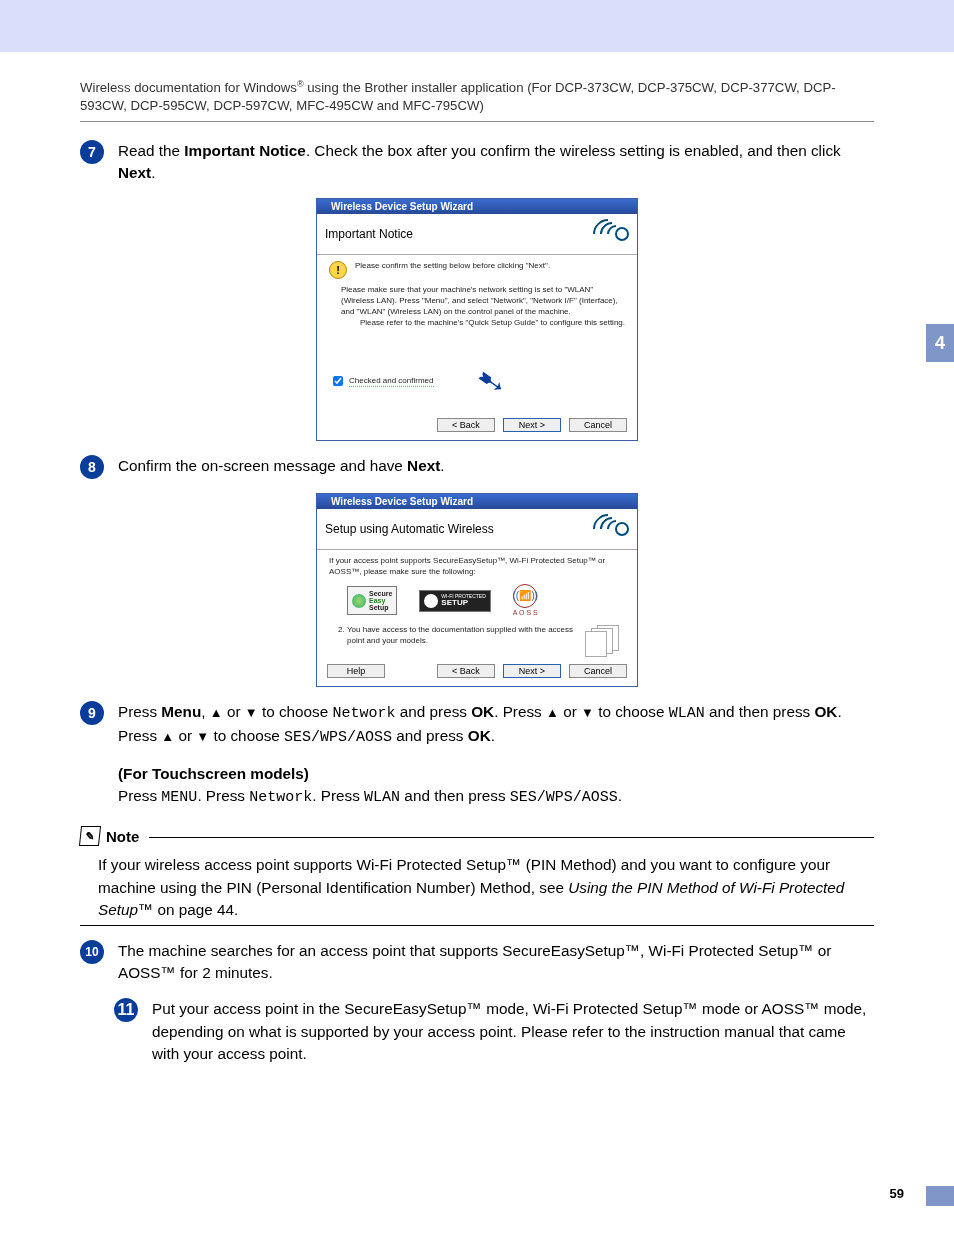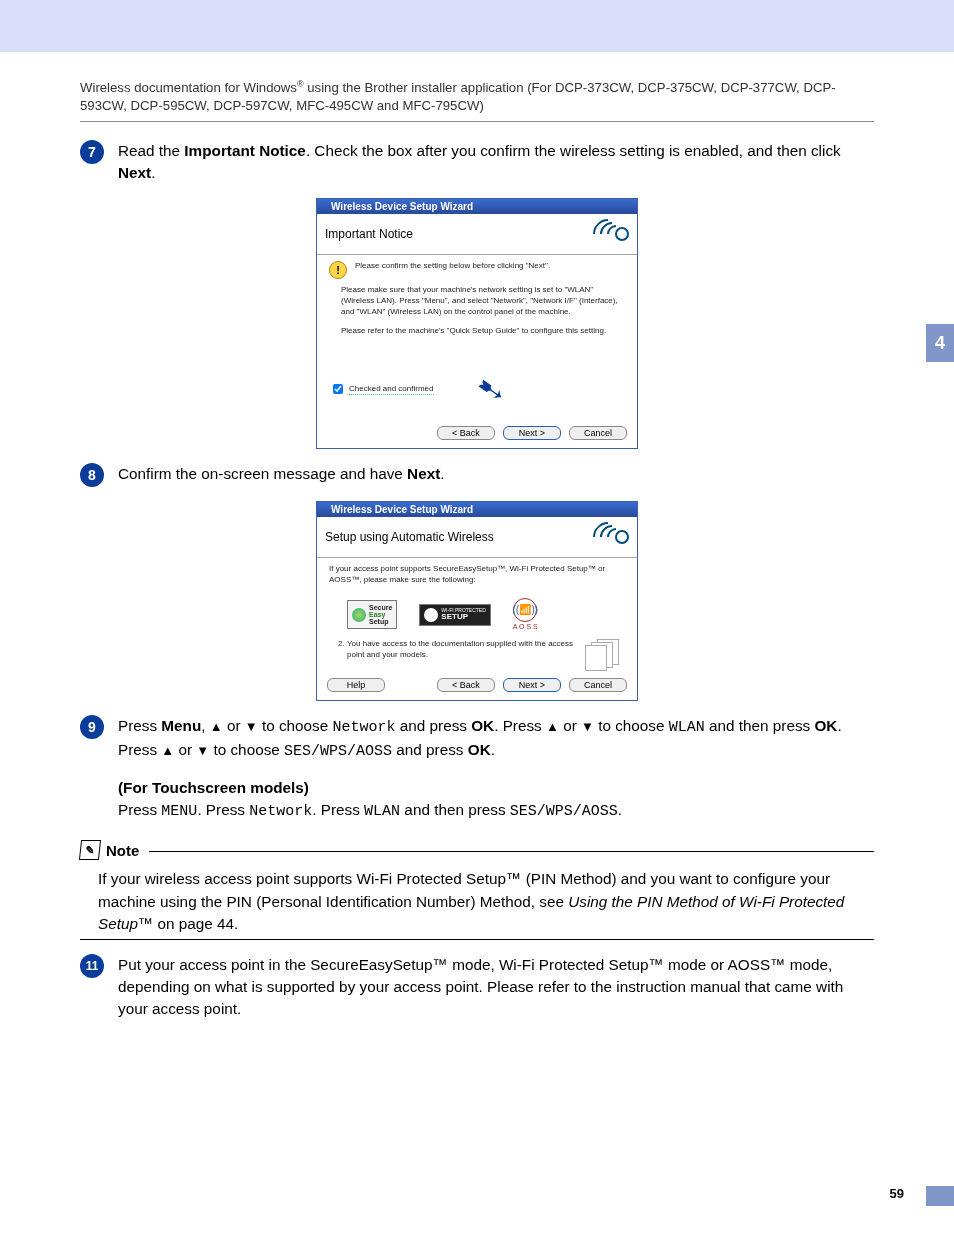--- a/index.html
+++ b/index.html
@@ -23,23 +23,23 @@
   .dlg-head-text { font-size:12px; color:#000; }
   .wifi-logo { width:88px; height:28px; display:flex; align-items:center; justify-content:flex-end; color:#004c7a; gap:-2px; }
   .wifi-logo .arc { display:inline-block; border:2px solid #004c7a; border-color:#004c7a transparent transparent transparent; border-radius:50%; transform:rotate(-45deg); }
   .dlg-body { padding:6px 12px 8px 12px; font-size:8px; color:#222; line-height:1.35; }
   .warn-row { display:flex; gap:8px; align-items:flex-start; margin-bottom:6px; }
   .warn-icon { width:16px; height:16px; border-radius:50%; background:#ffd54a; border:1px solid #b08800; display:flex; align-items:center; justify-content:center; font-weight:bold; color:#000; font-size:11px; }
   .check-row { display:flex; align-items:center; gap:3px; margin-top:30px; }
   .check-row input { width:10px; height:10px; }
   .dotted { border-bottom:1px dotted #5b7; display:inline-block; }
   .btn-row { display:flex; justify-content:flex-end; gap:8px; padding:6px 10px 8px 10px; }
-  .btn-sm { font-size:9px; padding:1px 0; width:56px; border:1px solid #888; background:#efefef; text-align:center; border-radius:6px; }
+  .btn-sm { font-size:9px; padding:1px 0; width:56px; border:1px solid #888; background:#efefef; text-align:center; border-radius:0; }
   .btn-sm.primary { border:1.5px solid #2a5fb0; }
-  .logos-row { display:flex; gap:22px; align-items:center; margin:12px 0 8px 18px; }
+  .logos-row { display:flex; gap:22px; align-items:center; margin:6px 0 8px 18px; }
   .logo-box { border:1px solid #777; padding:3px 4px; background:#f4f4f4; font-size:7px; line-height:1; display:flex; align-items:center; gap:3px; }
   .logo-box.dark { background:#222; color:#fff; }
   .aoss { display:flex; flex-direction:column; align-items:center; font-size:7px; color:#9a2a2a; }
   .aoss-circ { width:22px; height:22px; border:1px solid #9a2a2a; border-radius:50%; display:flex; align-items:center; justify-content:center; }
   .doc-icons { float:right; width:40px; height:28px; position:relative; }
   .doc-icons .sheet { position:absolute; width:20px; height:24px; background:#fff; border:1px solid #aaa; }
   .pointer-arrow { display:inline-block; margin-left:40px; color:#0a3d9a; font-size:34px; transform:rotate(35deg); }
 
   .note-block { margin-top:18px; }
   .note-head { display:flex; align-items:center; gap:6px; font-size:15px; font-weight:bold; margin-bottom:2px; }
@@ -88,21 +88,21 @@
           <span class="arc" style="width:14px;height:14px;margin-left:-17px;"></span>
           <span style="width:10px;height:10px;border:2px solid #004c7a;border-radius:50%;display:inline-block;margin-left:-10px;"></span>
         </div>
       </div>
       <div class="dlg-body">
         <div class="warn-row">
           <div class="warn-icon">!</div>
           <div>Please confirm the setting below before clicking "Next".</div>
         </div>
         <div class="indent12">Please make sure that your machine's network setting is set to "WLAN" (Wireless LAN). Press "Menu", and select "Network", "Network I/F" (Interface), and "WLAN" (Wireless LAN) on the control panel of the machine.</div>
-        <div class="indent12" style="margin-top:8px;">Please refer to the machine's "Quick Setup Guide" to configure this setting.</div>
+        <div class="indent12" style="text-align:right;">Please refer to the machine's "Quick Setup Guide" to configure this setting.</div>
         <div class="check-row">
           <input type="checkbox" checked="" style="">
           <span class="dotted">Checked and confirmed</span>
           <span class="pointer-arrow">➸</span>
         </div>
       </div>
       <div class="btn-row">
         <div class="btn-sm">&lt; Back</div>
         <div class="btn-sm primary">Next &gt;</div>
         <div class="btn-sm">Cancel</div>
@@ -192,20 +192,24 @@
           <span>Note</span>
         </div>
         <div class="trail"></div>
       </div>
       <div class="note-body">
         <span>If your wireless access point supports Wi-Fi Protected Setup™ (PIN Method) and you want to configure your machine using the PIN (Personal Identification Number) Method, see </span><span class="italic">Using the PIN Method of Wi-Fi Protected Setup™</span><span> on page 44.</span>
       </div>
       <div class="note-bottom-line"></div>
     </div>
 
-
-    <div class="step">
-      <div class="num" style="font-size:12px;">11</div>
+    <div class="step">
+      <div class="num" style="font-size:12px;">10</div>
+      <div class="step-body">The machine searches for an access point that supports SecureEasySetup™, Wi-Fi Protected Setup™ or AOSS™ for 2 minutes.</div>
+    </div>
+
+    <div class="step">
+      <div class="num" style="font-size:16px;margin-left:34px;">11</div>
       <div class="step-body">Put your access point in the SecureEasySetup™ mode, Wi-Fi Protected Setup™ mode or AOSS™ mode, depending on what is supported by your access point. Please refer to the instruction manual that came with your access point.</div>
     </div>
 
   </div>
 </div>
 
 </body></html>

